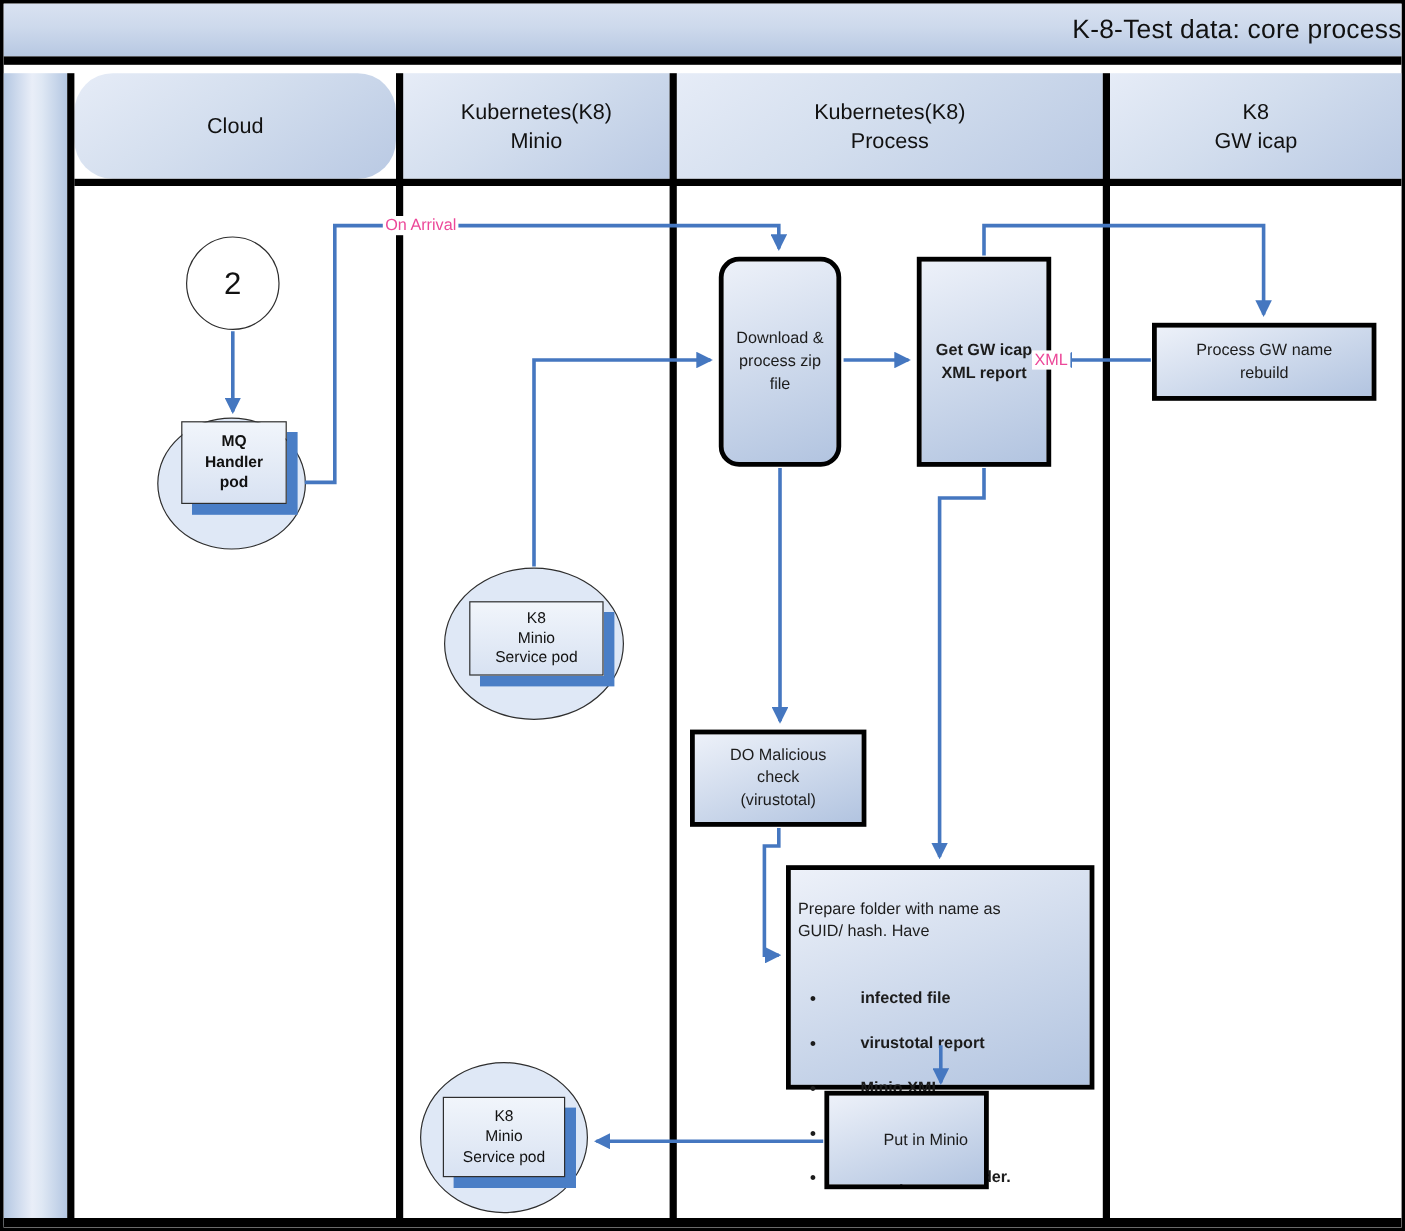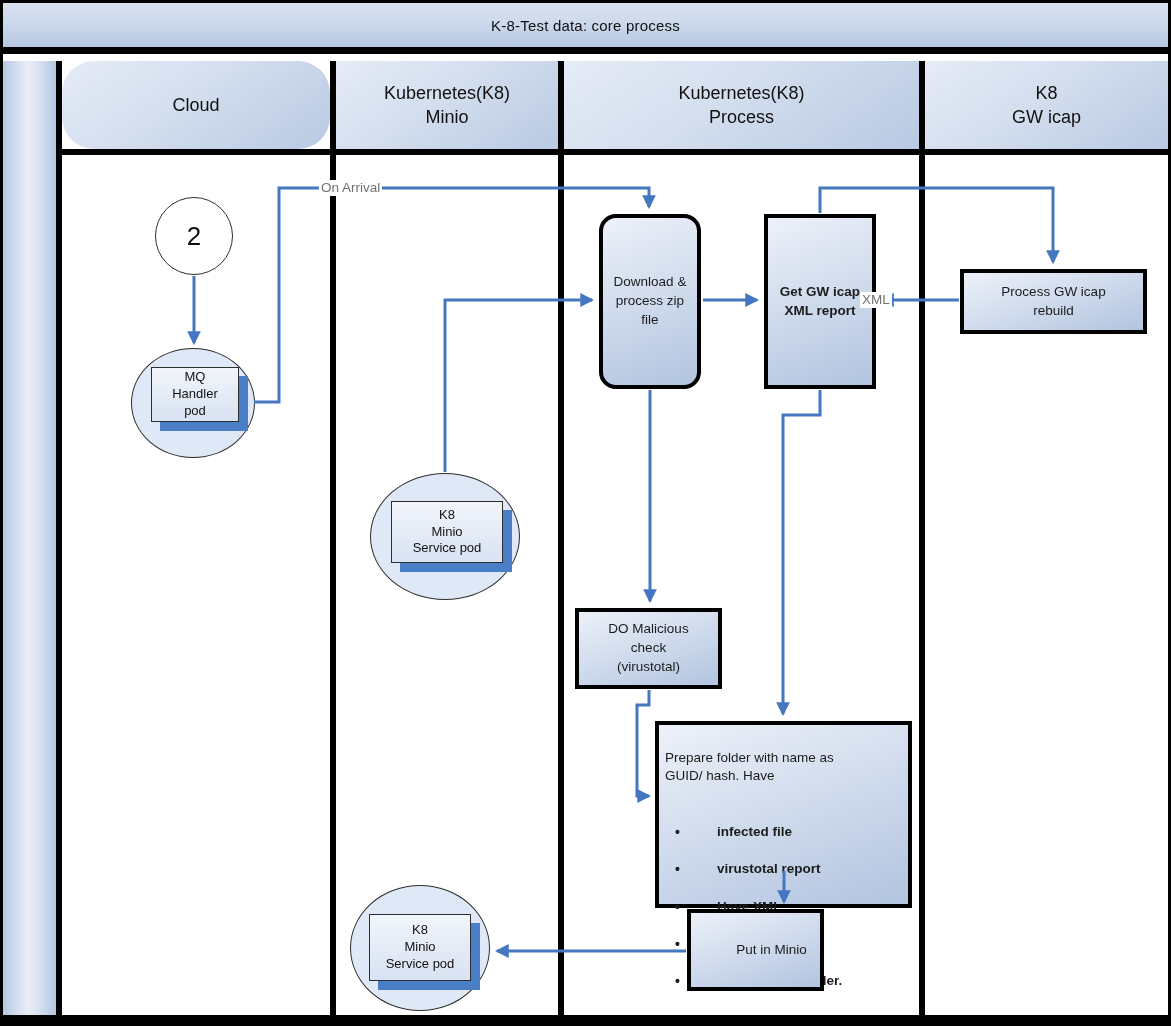--- a/index.html
+++ b/index.html
@@ -9,22 +9,22 @@
   .canvas{
     position:relative; width:1171px; height:1026px;
     background:#fff; border:3px solid #000; overflow:hidden;
   }
 
   
   .title-bar{
     position:absolute; left:0; top:0; width:1165px; height:51px;
     background:linear-gradient(180deg,#d9e2f1 0%,#cdd9ec 45%,#b7c8e2 100%);
     border-bottom:7px solid #000;
-    display:flex; align-items:center; justify-content:center;
-    font-size:15px; letter-spacing:.2px;
+    display:flex; align-items:center; justify-content:flex-end;
+    font-size:22px; letter-spacing:.2px;
   }
   .side-col{
     position:absolute; left:0; top:58px; width:53px; height:960px;
     background:linear-gradient(90deg,#b4c7e2 0%,#e9eef8 45%,#dfe8f4 60%,#b4c7e2 100%);
   }
   .vline{ position:absolute; top:58px; width:6px; height:960px; background:#000; }
   .v0{ left:53px; } .v1{ left:327px; } .v2{ left:555px; } .v3{ left:916px; }
   .hline-header{ position:absolute; left:59px; top:146px; width:1106px; height:6px; background:#000; }
   .hline-bottom{ position:absolute; left:0px; top:1012px; width:1165px; height:8px; background:#000; }
 
@@ -73,34 +73,34 @@
   .pod-mq    { left:128px; top:345px; width:124px; height:110px; }
   .pod-minio1{ left:367px; top:470px; width:150px; height:127px; }
   .pod-minio2{ left:347px; top:882px; width:140px; height:126px; }
   .pod-card{
     position:absolute; z-index:11;
     background:linear-gradient(180deg,#f1f5fb 0%,#d8e2f2 100%);
     border:1.5px solid #2e2e2e;
     display:flex; align-items:center; justify-content:center; text-align:center;
     font-size:13px; line-height:1.3; white-space:pre-line;
   }
-  .card-mq    { left:148px; top:364px; width:88px;  height:55px; box-shadow:9px 9px 0 0 #4a7ec6; }
+  .card-mq    { left:148px; top:348px; width:88px;  height:69px; box-shadow:9px 9px 0 0 #4a7ec6;font-weight:bold; }
   .card-minio1{ left:388px; top:498px; width:112px; height:62px; box-shadow:9px 9px 0 0 #4a7ec6; }
   .card-minio2{ left:366px; top:911px; width:102px; height:67px; box-shadow:9px 9px 0 0 #4a7ec6; }
 
   .circle-step{
     position:absolute; z-index:10; left:152px; top:194px; width:78px; height:78px;
     border-radius:50%; background:#fff; border:1.5px solid #2e2e2e;
     display:flex; align-items:center; justify-content:center; font-size:26px;
   }
 
   
   .edge-label{
     position:absolute; z-index:30; background:#fff; padding:0 2px;
-    font-size:13.5px; line-height:16px; color:#737373;
+    font-size:13.5px; line-height:16px; color:#ec4899;
   }
   .lbl-onarrival{ left:316px; top:177px; }
   .lbl-xml{ left:857px; top:289px; }
 
   svg.wires{ position:absolute; left:0; top:0; z-index:20; pointer-events:none; }
 </style>
 </head>
 <body>
 
 <div class="canvas">
@@ -150,28 +150,28 @@
 XML report</div>
   <div class="pbox b-malicious">DO Malicious
 check
 (virustotal)</div>
   <div class="pbox b-prepare">
     <div class="intro">Prepare  folder with name as
 GUID/ hash. Have</div>
     <ul>
       <li>infected file</li>
       <li>virustotal report</li>
-      <li>Have XML</li>
+      <li>Minio XML</li>
       <li>Rebuild file</li>
       <li>Do zip of the folder.</li>
     </ul>
   </div>
   <div class="pbox b-putminio">Put in Minio</div>
 
-  <div class="pbox b-rebuild">Process GW icap
+  <div class="pbox b-rebuild">Process GW name
 rebuild</div>
 
   <svg class="wires" width="1171" height="1026" viewBox="0 0 1171 1026">
     <defs>
       <marker id="arr" viewBox="0 0 10 10" refX="8.5" refY="5" markerWidth="4.6" markerHeight="4.6" orient="auto-start-reverse">
         <path d="M0,0 L10,5 L0,10 z" fill="#4577c0"></path>
       </marker>
     </defs>
     <g fill="none" stroke="#4577c0" stroke-width="3">
       <path d="M191,273 L191,340" marker-end="url(#arr)"></path>

